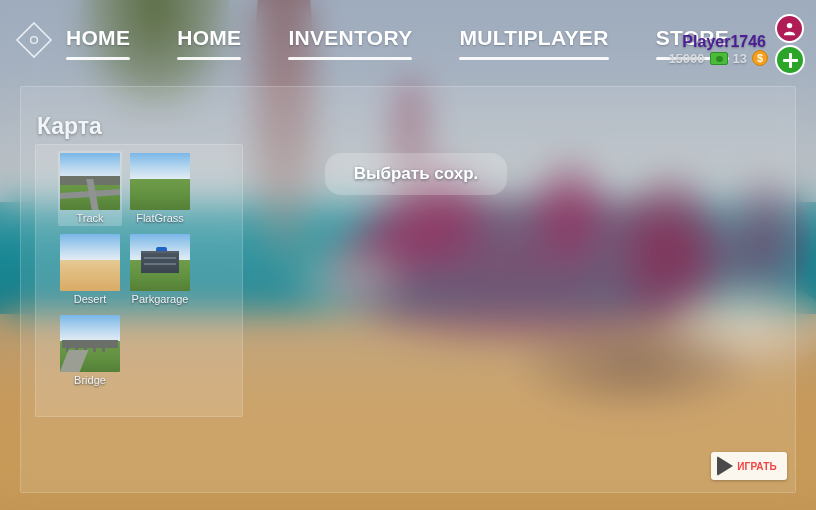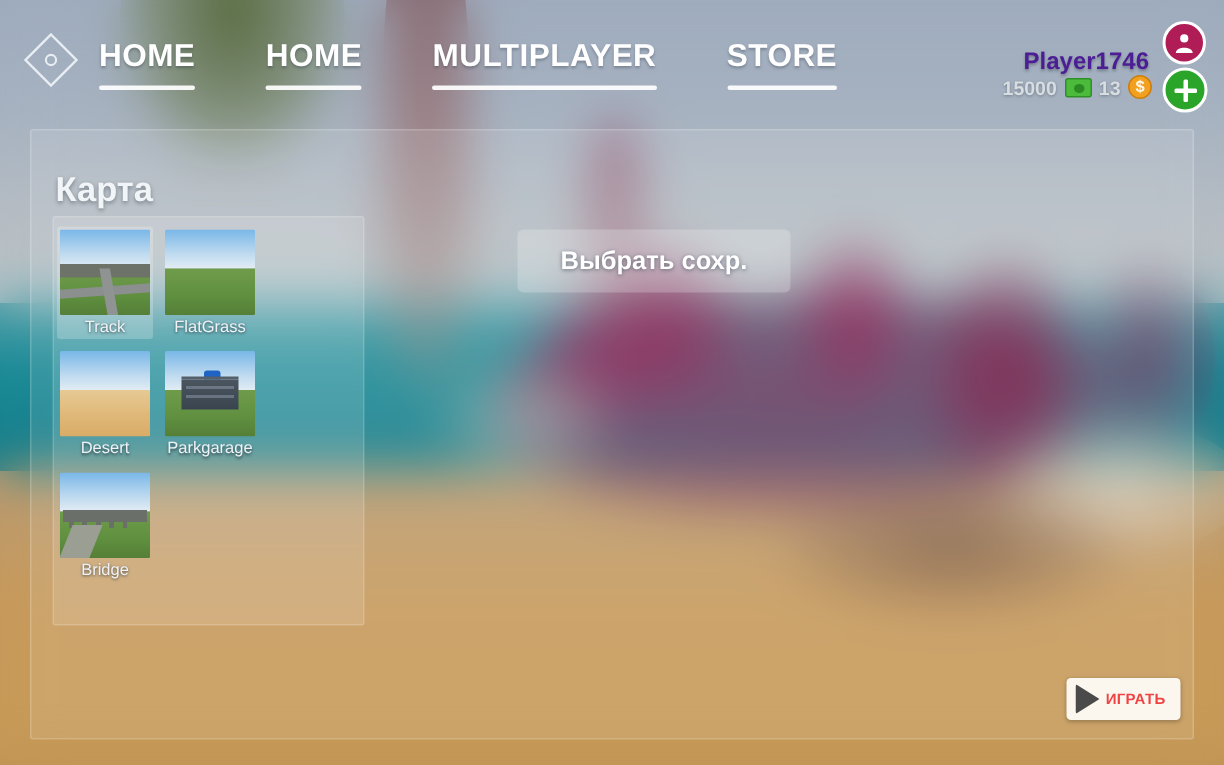--- a/index.html
+++ b/index.html
@@ -197,21 +197,21 @@
     text-shadow: 0 1px 3px rgba(40,50,60,0.45);
   }
 
   
   .map-list {
     position: absolute; left: 14px; top: 57px;
     width: 208px; height: 273px;
     background: rgba(255,255,255,0.13);
     border: 1px solid rgba(255,255,255,0.16);
     border-radius: 2px;
-    padding: 6px 0 0 2px;
+    padding: 6px 0 0 22px;
     display: flex; flex-wrap: wrap;
     align-content: flex-start;
   }
   .map-item {
     width: 64px;
     margin: 0 6px 6px 0;
     padding: 2px 2px 1px 2px;
     border-radius: 2px;
     cursor: pointer;
   }
@@ -278,27 +278,26 @@
     position: absolute; left: 44%; top: 22%; width: 18%; height: 12%;
     background: #1f63c4; border-radius: 2px 2px 0 0;
   }
 
   
   .select-save-btn {
     position: absolute; left: 304px; top: 66px;
     width: 182px; height: 42px;
     background: rgba(255,255,255,0.22);
     border: none;
-    border-radius: 4px;
+    border-radius: 16px;
     color: #ffffff;
     font-family: "Liberation Sans", sans-serif;
     font-size: 17px; font-weight: bold;
     text-shadow: 0 1px 3px rgba(30,45,60,0.55);
     cursor: pointer;
-    margin-left: 20px;
   }
 
   
   .play-btn {
     position: absolute; right: 8px; bottom: 12px;
     height: 28px;
     background: #fbf7ee;
     border: none; border-radius: 3px;
     display: flex; align-items: center;
     padding: 0 10px 0 6px;
@@ -355,20 +354,24 @@
     <div class="nav">
       <div class="nav-item">
         <span class="label">HOME</span>
         <div class="underline"></div>
       </div>
       <div class="nav-item">
         <span class="label">HOME</span>
         <div class="underline"></div>
       </div>
       <div class="nav-item">
+        <span class="label">INVENTORY</span>
+        <div class="underline"></div>
+      </div>
+      <div class="nav-item">
         <span class="label">MULTIPLAYER</span>
         <div class="underline"></div>
       </div>
       <div class="nav-item">
         <span class="label">STORE</span>
         <div class="underline"></div>
       </div>
     </div>
 
     <div class="player-box">

